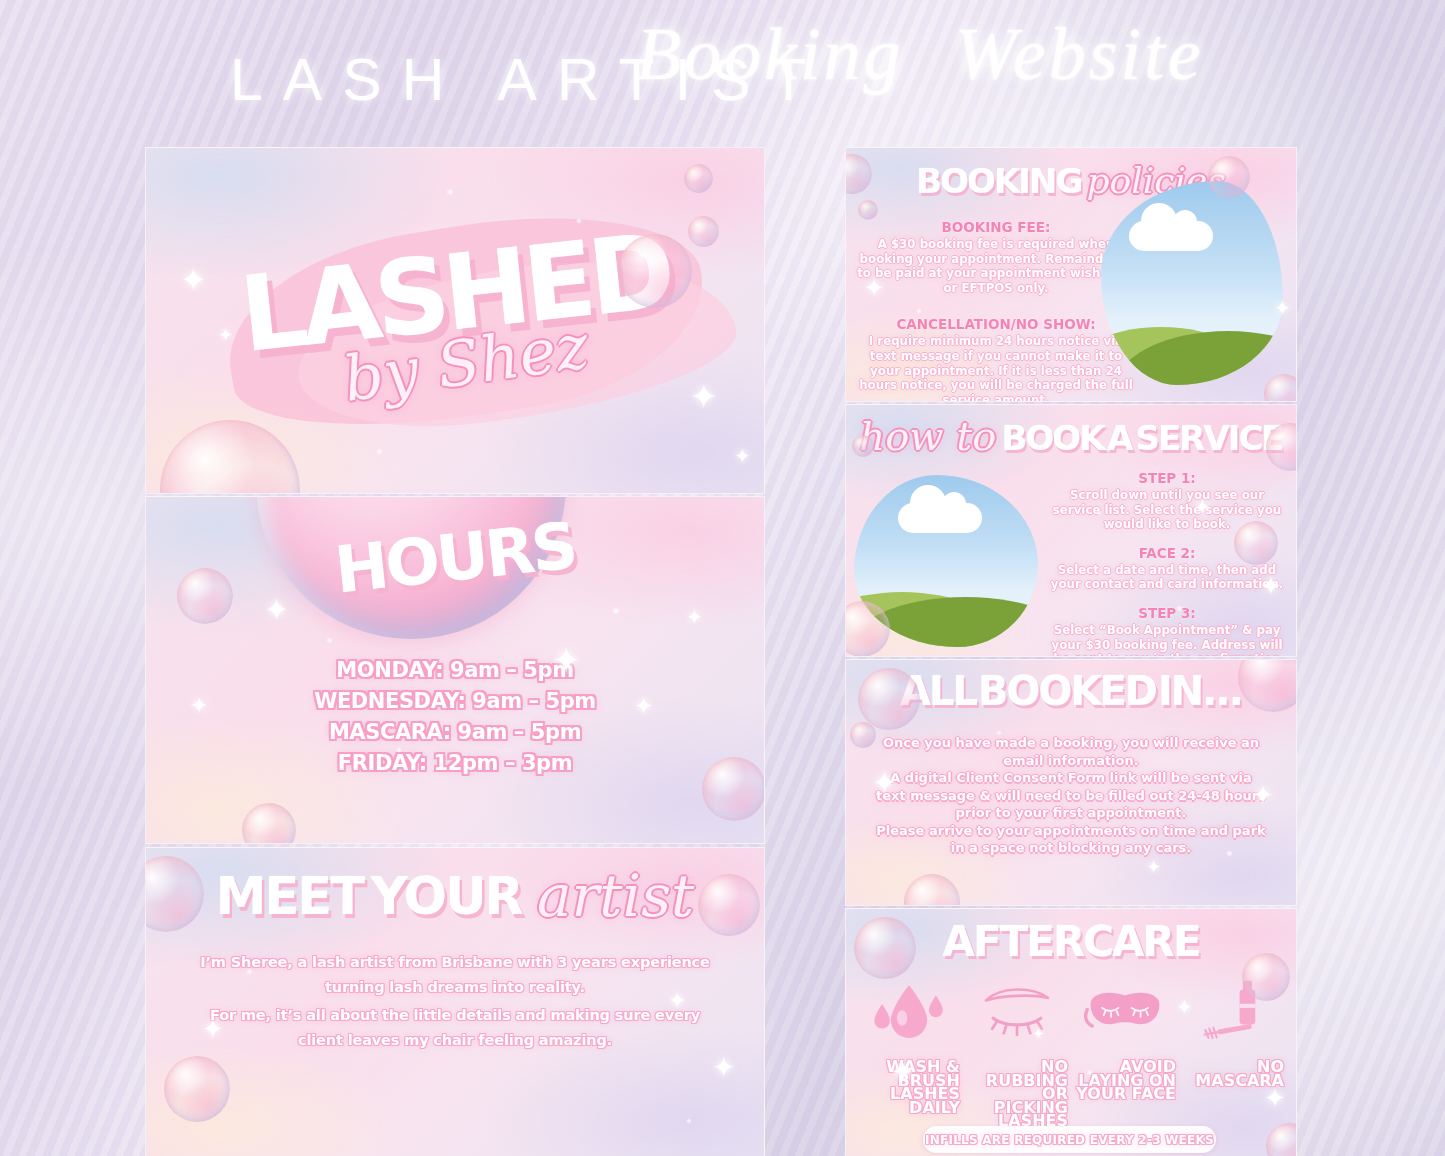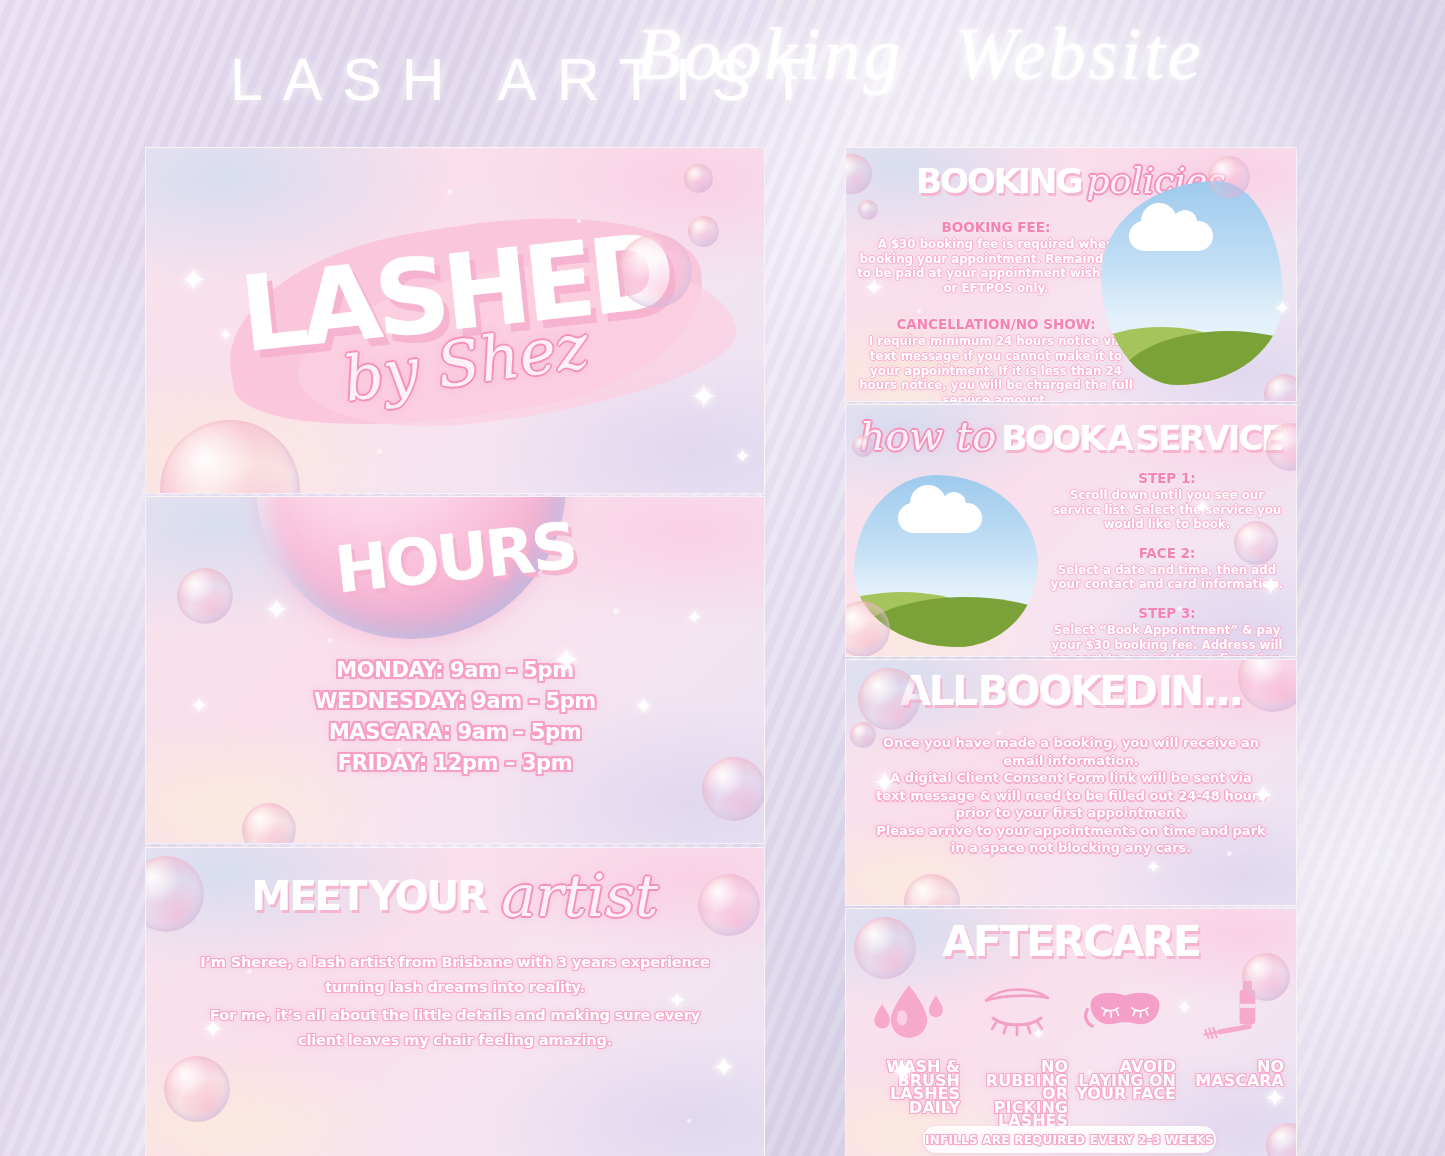--- a/index.html
+++ b/index.html
@@ -73,21 +73,21 @@
   .hours-sphere{position:absolute;left:110px;top:-168px;width:310px;height:310px;border-radius:50%;
     background:radial-gradient(circle at 38% 30%, #fdeaf3 0%, #fbd4e7 32%, #f8bad7 58%, #f2a2c8 80%, #ec94bd 100%);
     box-shadow:inset -8px -14px 28px rgba(150,202,242,.5), inset 8px 12px 22px rgba(255,255,255,.75),
       0 6px 18px rgba(242,162,200,.35);}
   .hours-title{position:absolute;left:0;top:24px;width:100%;text-align:center;font-size:64px;
     letter-spacing:-3px;transform:rotate(-6deg);}
   .schedule{position:absolute;left:0;top:158px;width:100%;text-align:center;}
   .schedule div{font-size:21px;line-height:31px;letter-spacing:-.02em;}
   
   .meet-titles{position:absolute;left:0;top:14px;width:100%;text-align:center;}
-  .meet-main{font-size:40px;letter-spacing:-2px;word-spacing:-8px;vertical-align:middle;}
+  .meet-main{font-size:51px;letter-spacing:-2px;word-spacing:-8px;vertical-align:middle;}
   .meet-script{font-size:58px;margin-left:10px;vertical-align:middle;}
   .bio{position:absolute;left:44px;top:102px;width:530px;text-align:center;}
   .bio p{margin:0 0 3px 0;font-size:14.5px;line-height:25px;letter-spacing:-.01em;}
   
   .rt-title-main{font-size:34px;letter-spacing:-2px;word-spacing:-6px;}
   .rt-title-script{font-size:36px;}
   .small-heading{font-size:13.5px;line-height:15px;margin:0 0 2px 0;}
   .small-body{font-size:11.8px;line-height:14.6px;margin:0;color:#fff;font-weight:bold;
     text-shadow:-1px 0 0 #f9b0cf,1px 0 0 #f9b0cf,0 -1px 0 #f9b0cf,0 1px 0 #f9b0cf,0 0 5px rgba(249,176,207,.5);}
   

